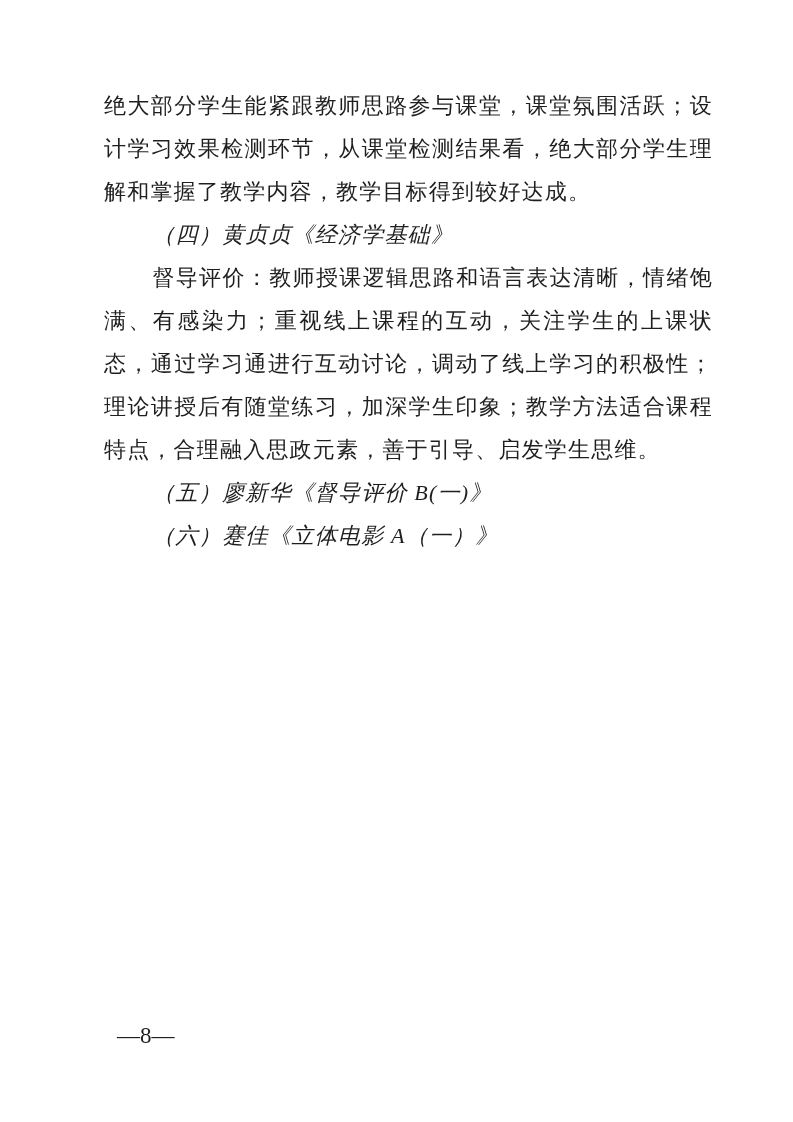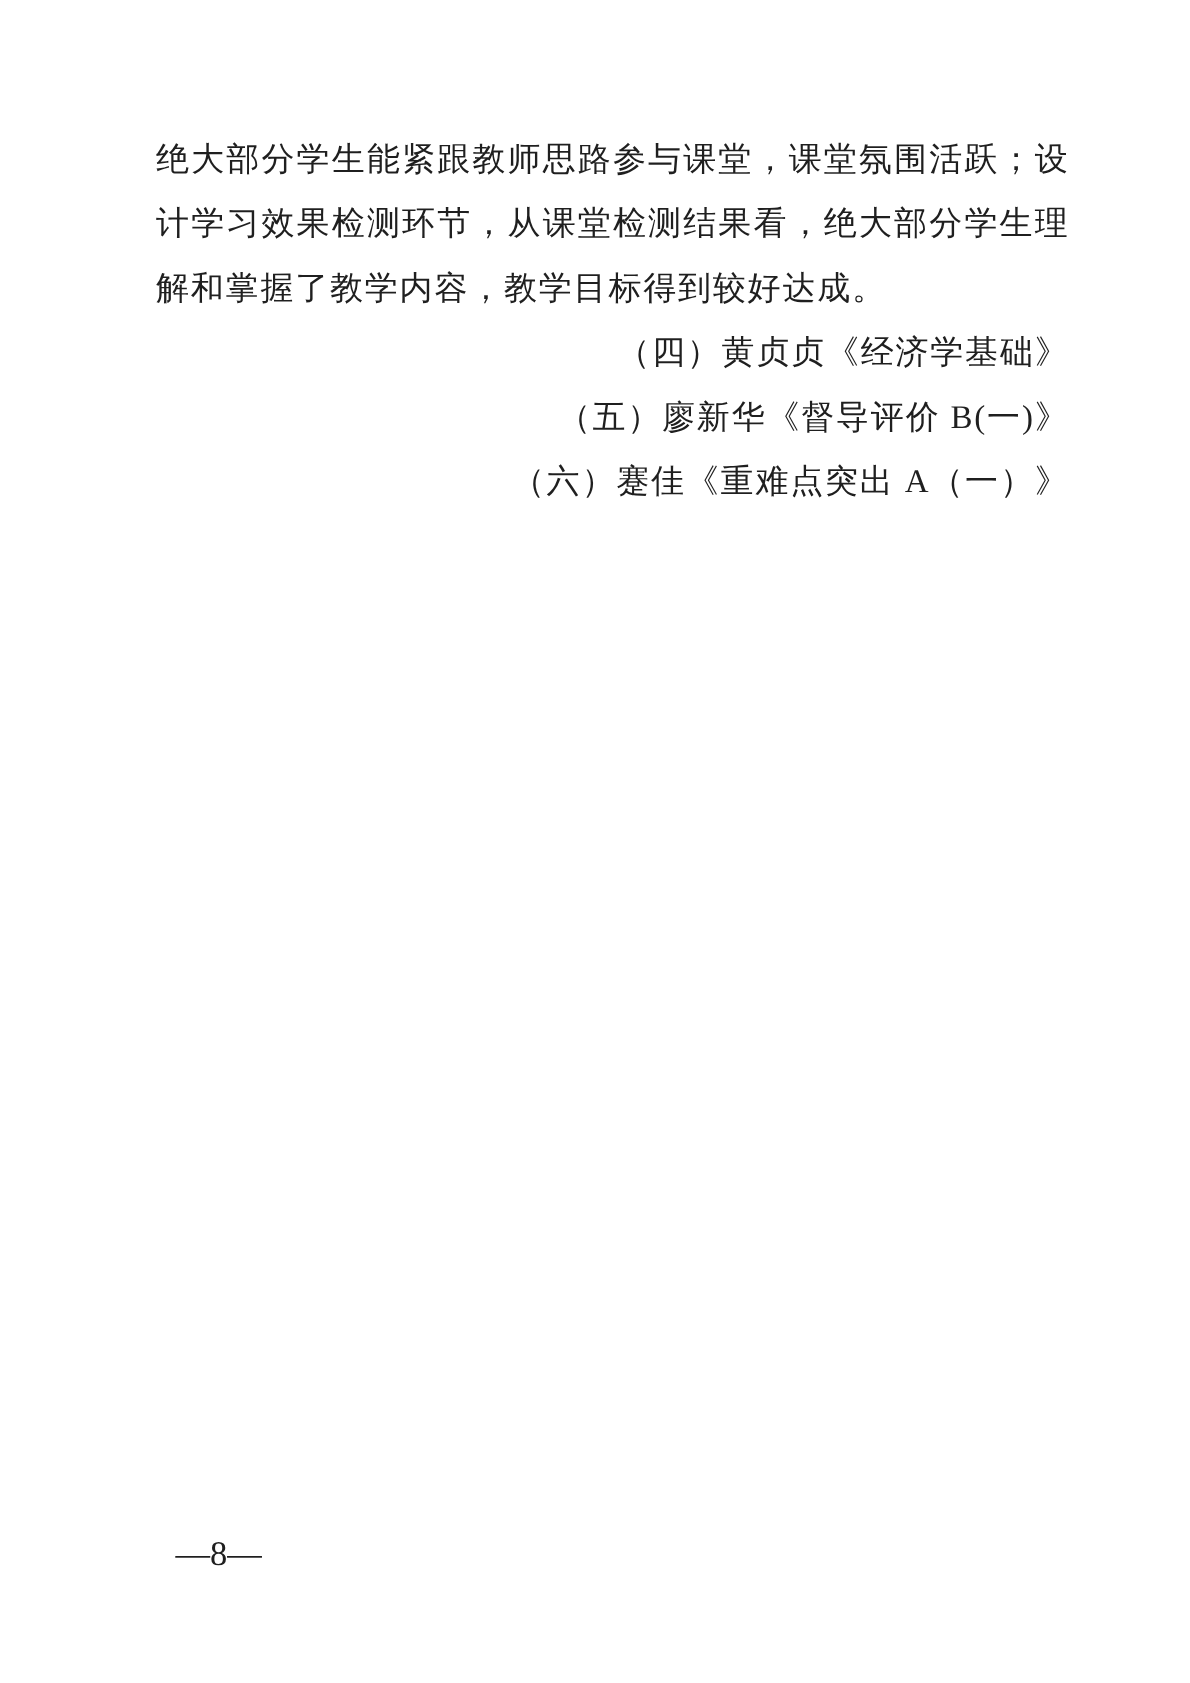--- a/index.html
+++ b/index.html
@@ -38,21 +38,22 @@
     padding: 0;
   }
   .para {
     text-indent: 2.2em;
   }
   .para-continued {
     text-indent: 0;
   }
   .section-heading {
     text-indent: 2.2em;
-    text-align: right;
+    text-align: left;
+    font-style: italic;
   }
   .page-number {
     position: absolute;
     left: 117px;
     top: 1014px;
     color: #1f1f1f;
     font-size: 23px;
     line-height: 43px;
     letter-spacing: 0;
   }
@@ -61,24 +62,25 @@
 <body>
 
 <div class="page">
 
   <div class="text-body">
 
     <p class="para-continued">绝大部分学生能紧跟教师思路参与课堂，课堂氛围活跃；设计学习效果检测环节，从课堂检测结果看，绝大部分学生理解和掌握了教学内容，教学目标得到较好达成。</p>
 
     <p class="section-heading">（四）黄贞贞《经济学基础》</p>
 
+    <p class="para">督导评价：教师授课逻辑思路和语言表达清晰，情绪饱满、有感染力；重视线上课程的互动，关注学生的上课状态，通过学习通进行互动讨论，调动了线上学习的积极性；理论讲授后有随堂练习，加深学生印象；教学方法适合课程特点，合理融入思政元素，善于引导、启发学生思维。</p>
 
     <p class="section-heading">（五）廖新华《督导评价 B(一)》</p>
 
 
-    <p class="section-heading">（六）蹇佳《重难点突出 A（一）》</p>
+    <p class="section-heading">（六）蹇佳《立体电影 A（一）》</p>
 
 
   </div>
 
   <div class="page-number">—8—</div>
 
 </div>
 
 </body></html>

